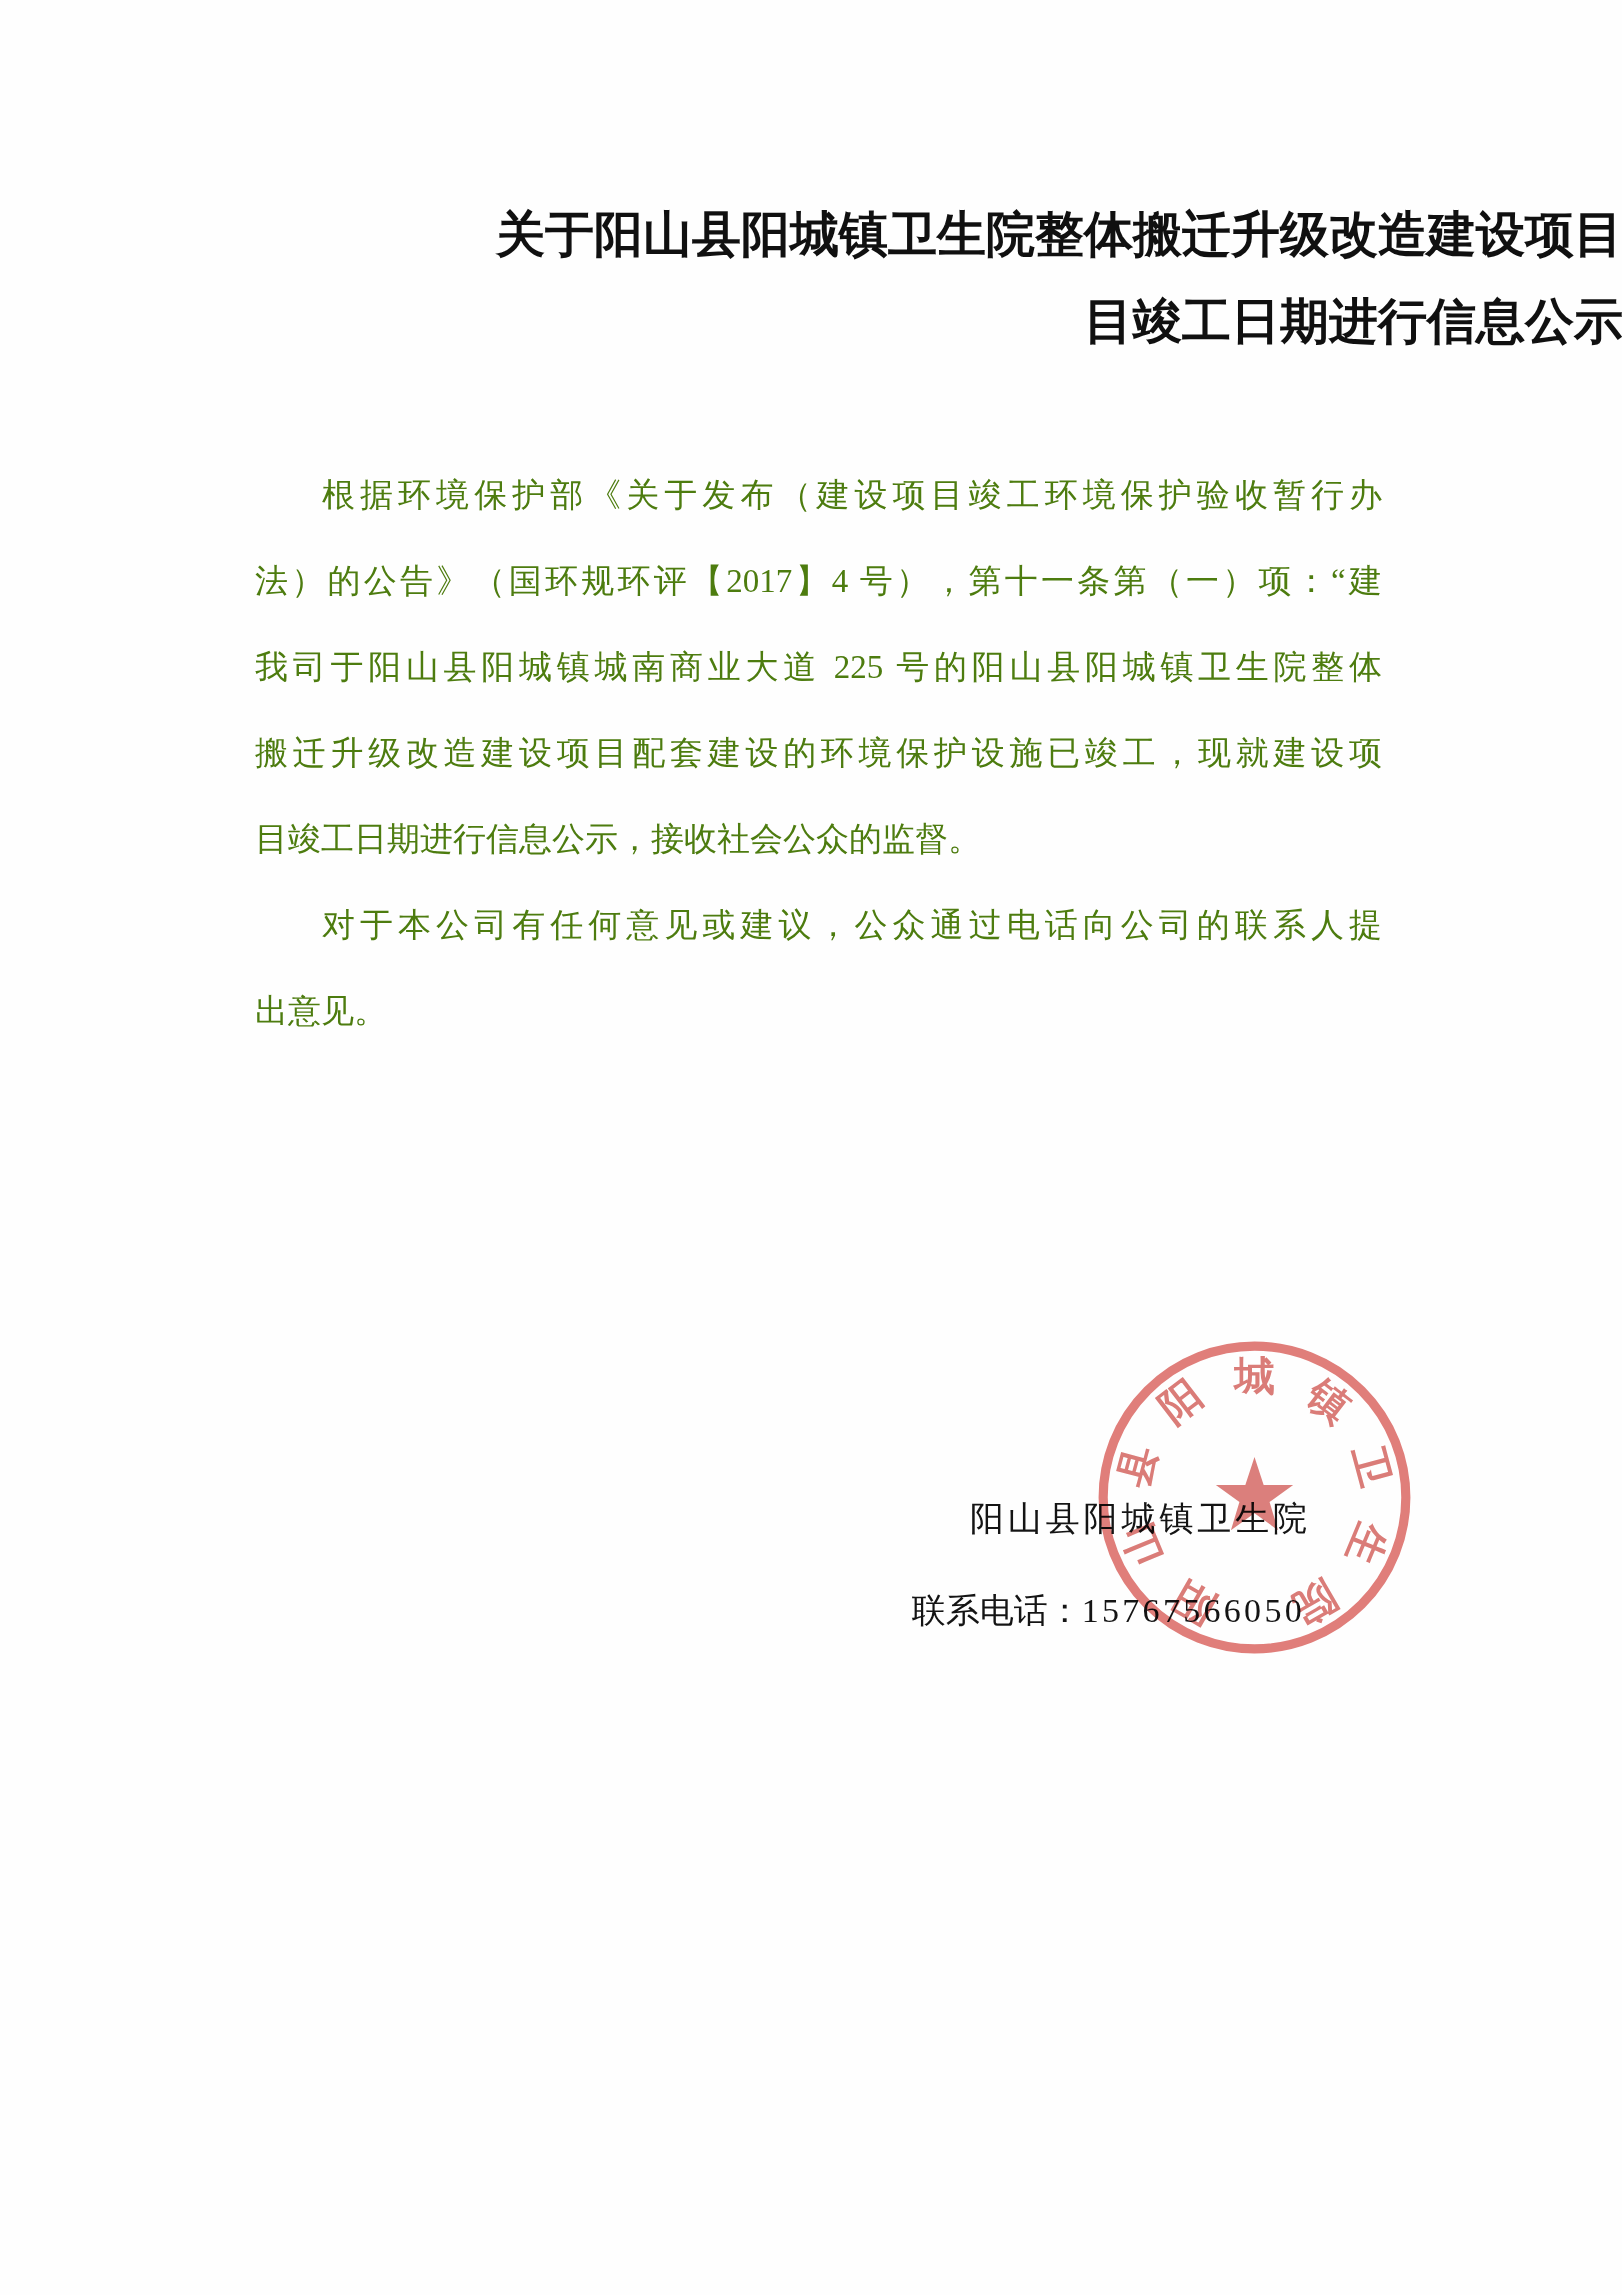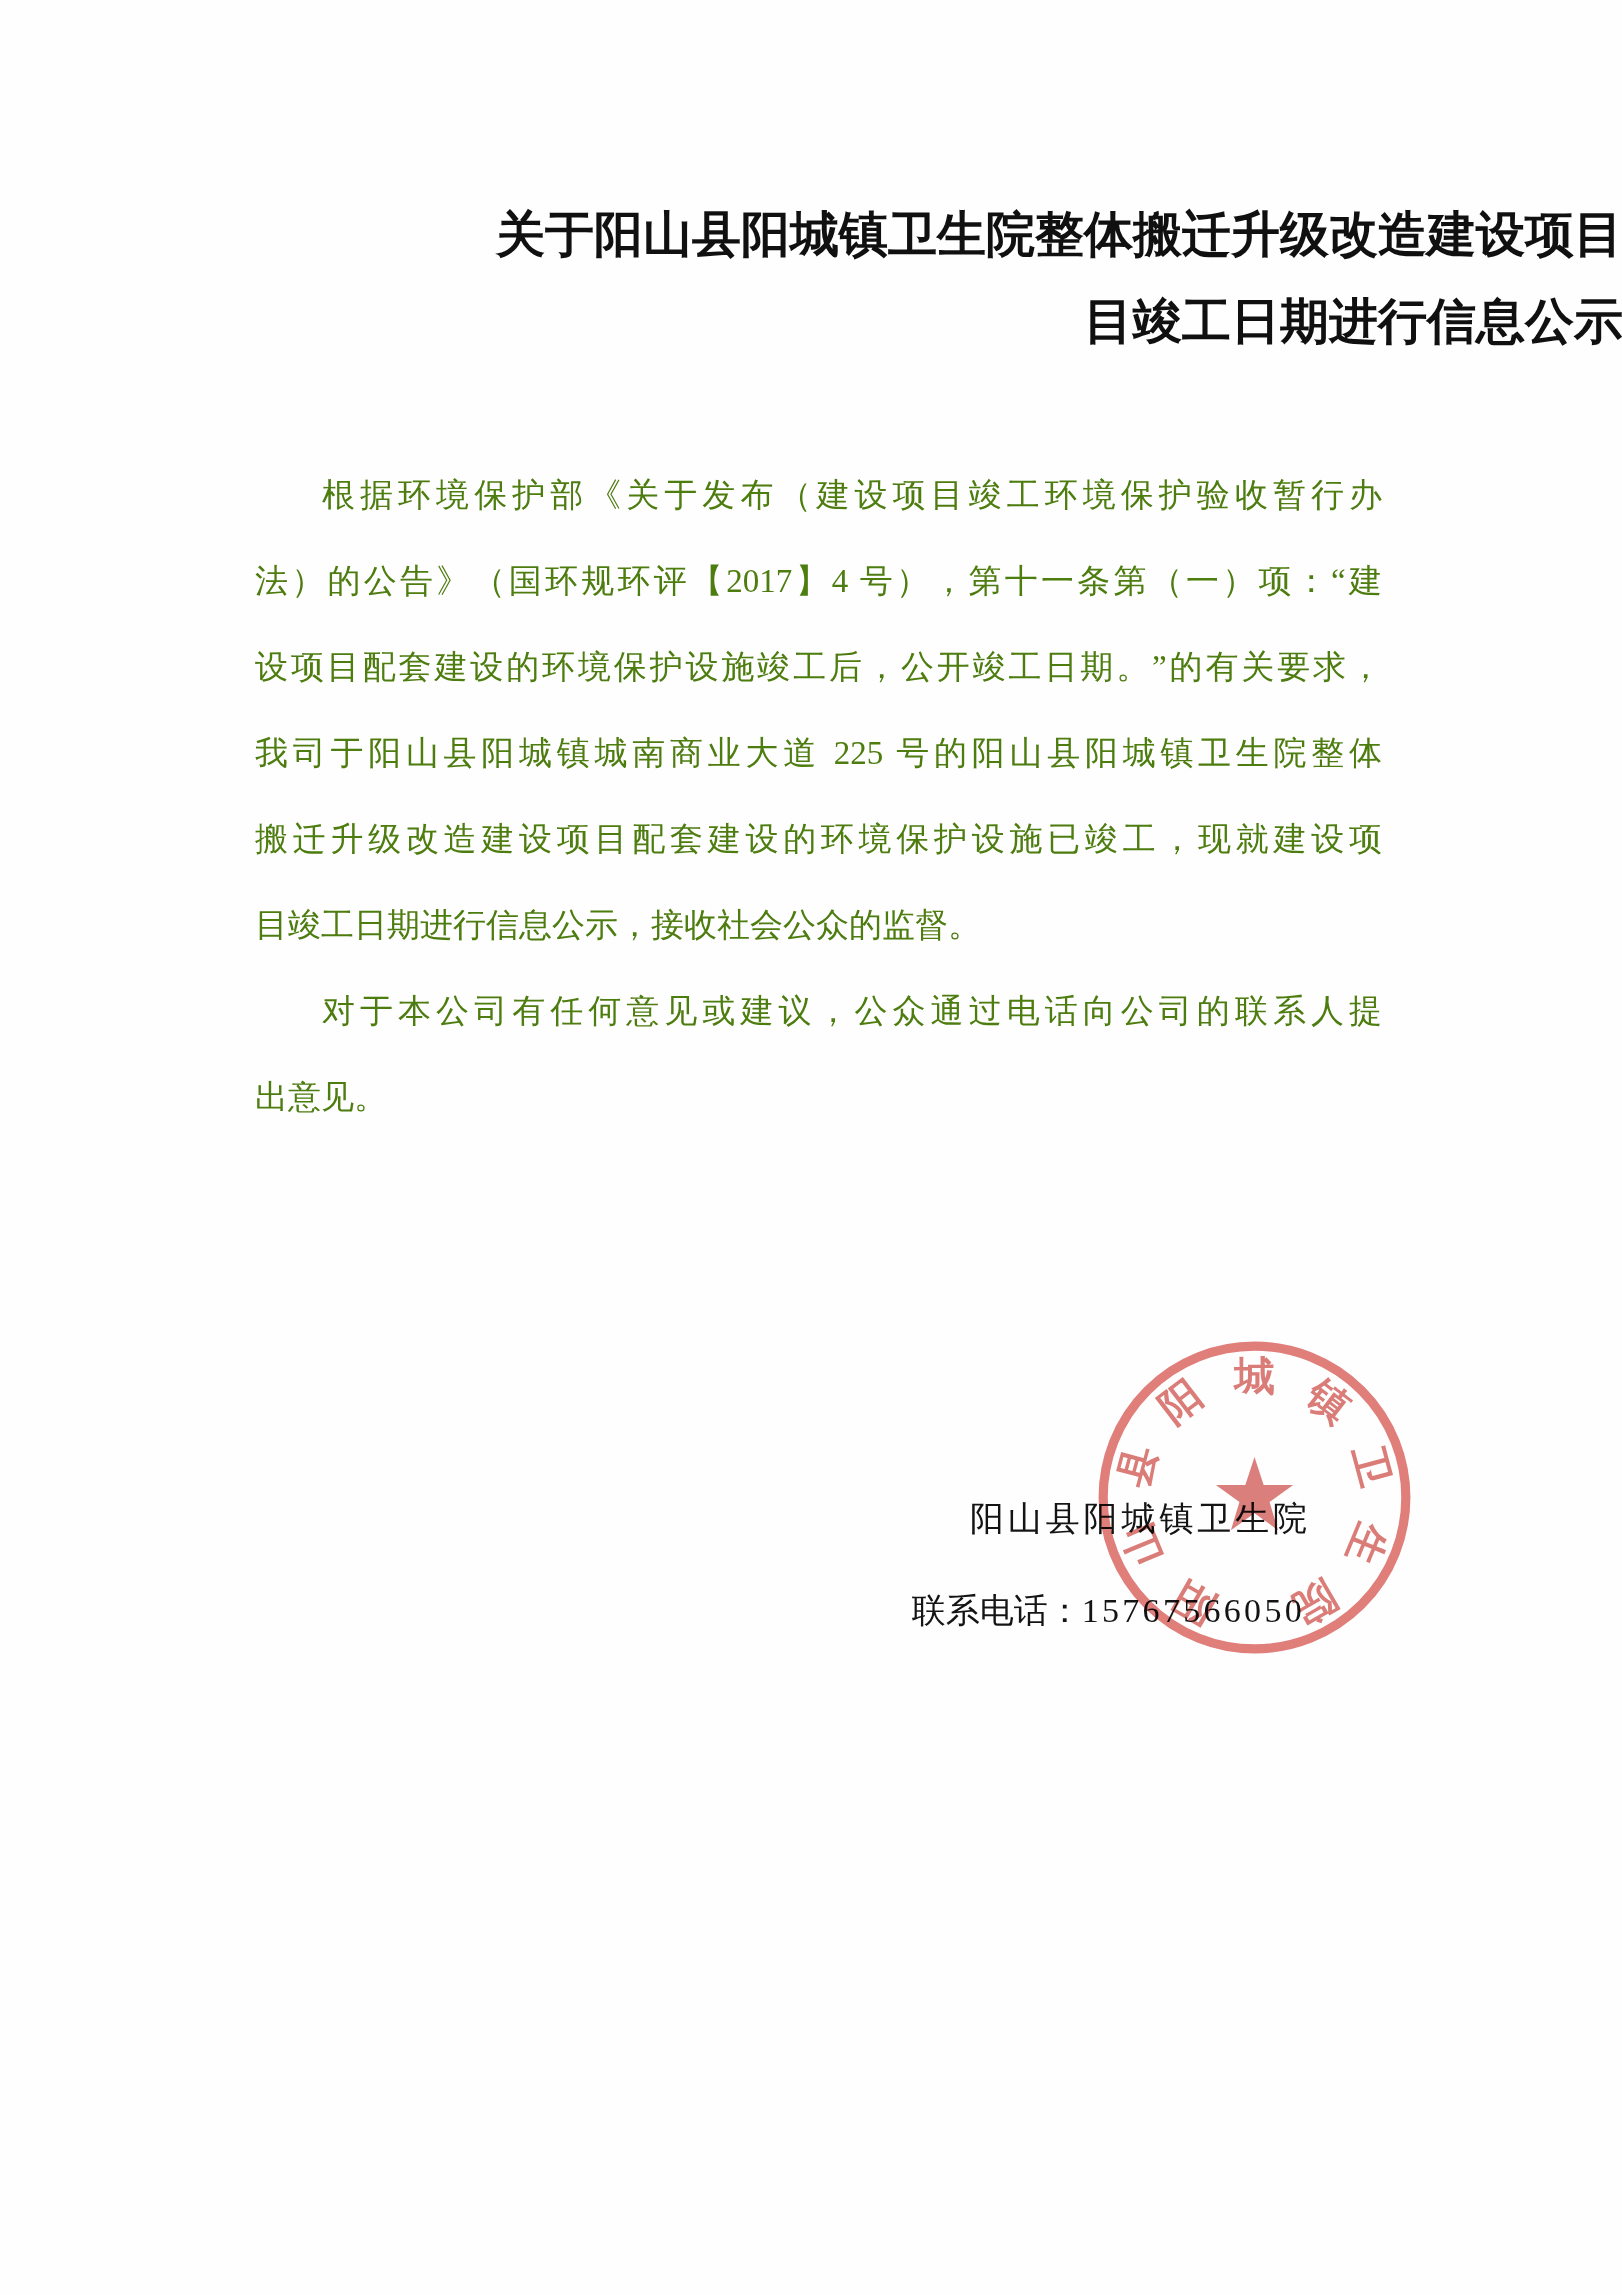--- a/index.html
+++ b/index.html
@@ -83,21 +83,20 @@
 <div class="page">
 
   <h1 class="title">
     <div>关于阳山县阳城镇卫生院整体搬迁升级改造建设项目</div>
     <div>目竣工日期进行信息公示</div>
   </h1>
 
   <div class="body-text">
     <div class="bline just indent">根据环境保护部《关于发布（建设项目竣工环境保护验收暂行办</div>
     <div class="bline just">法）的公告》（国环规环评【2017】4 号），第十一条第（一）项：“建</div>
-    <div class="bline just">设项目配套建设的环境保护设施竣工后，公开竣工日期。”的有关要求，</div>
     <div class="bline just">我司于阳山县阳城镇城南商业大道 225 号的阳山县阳城镇卫生院整体</div>
     <div class="bline just">搬迁升级改造建设项目配套建设的环境保护设施已竣工，现就建设项</div>
     <div class="bline">目竣工日期进行信息公示，接收社会公众的监督。</div>
     <div class="bline just indent">对于本公司有任何意见或建议，公众通过电话向公司的联系人提</div>
     <div class="bline">出意见。</div>
   </div>
 
   <div class="sig-org">阳山县阳城镇卫生院</div>
 
   <div class="sig-phone">

